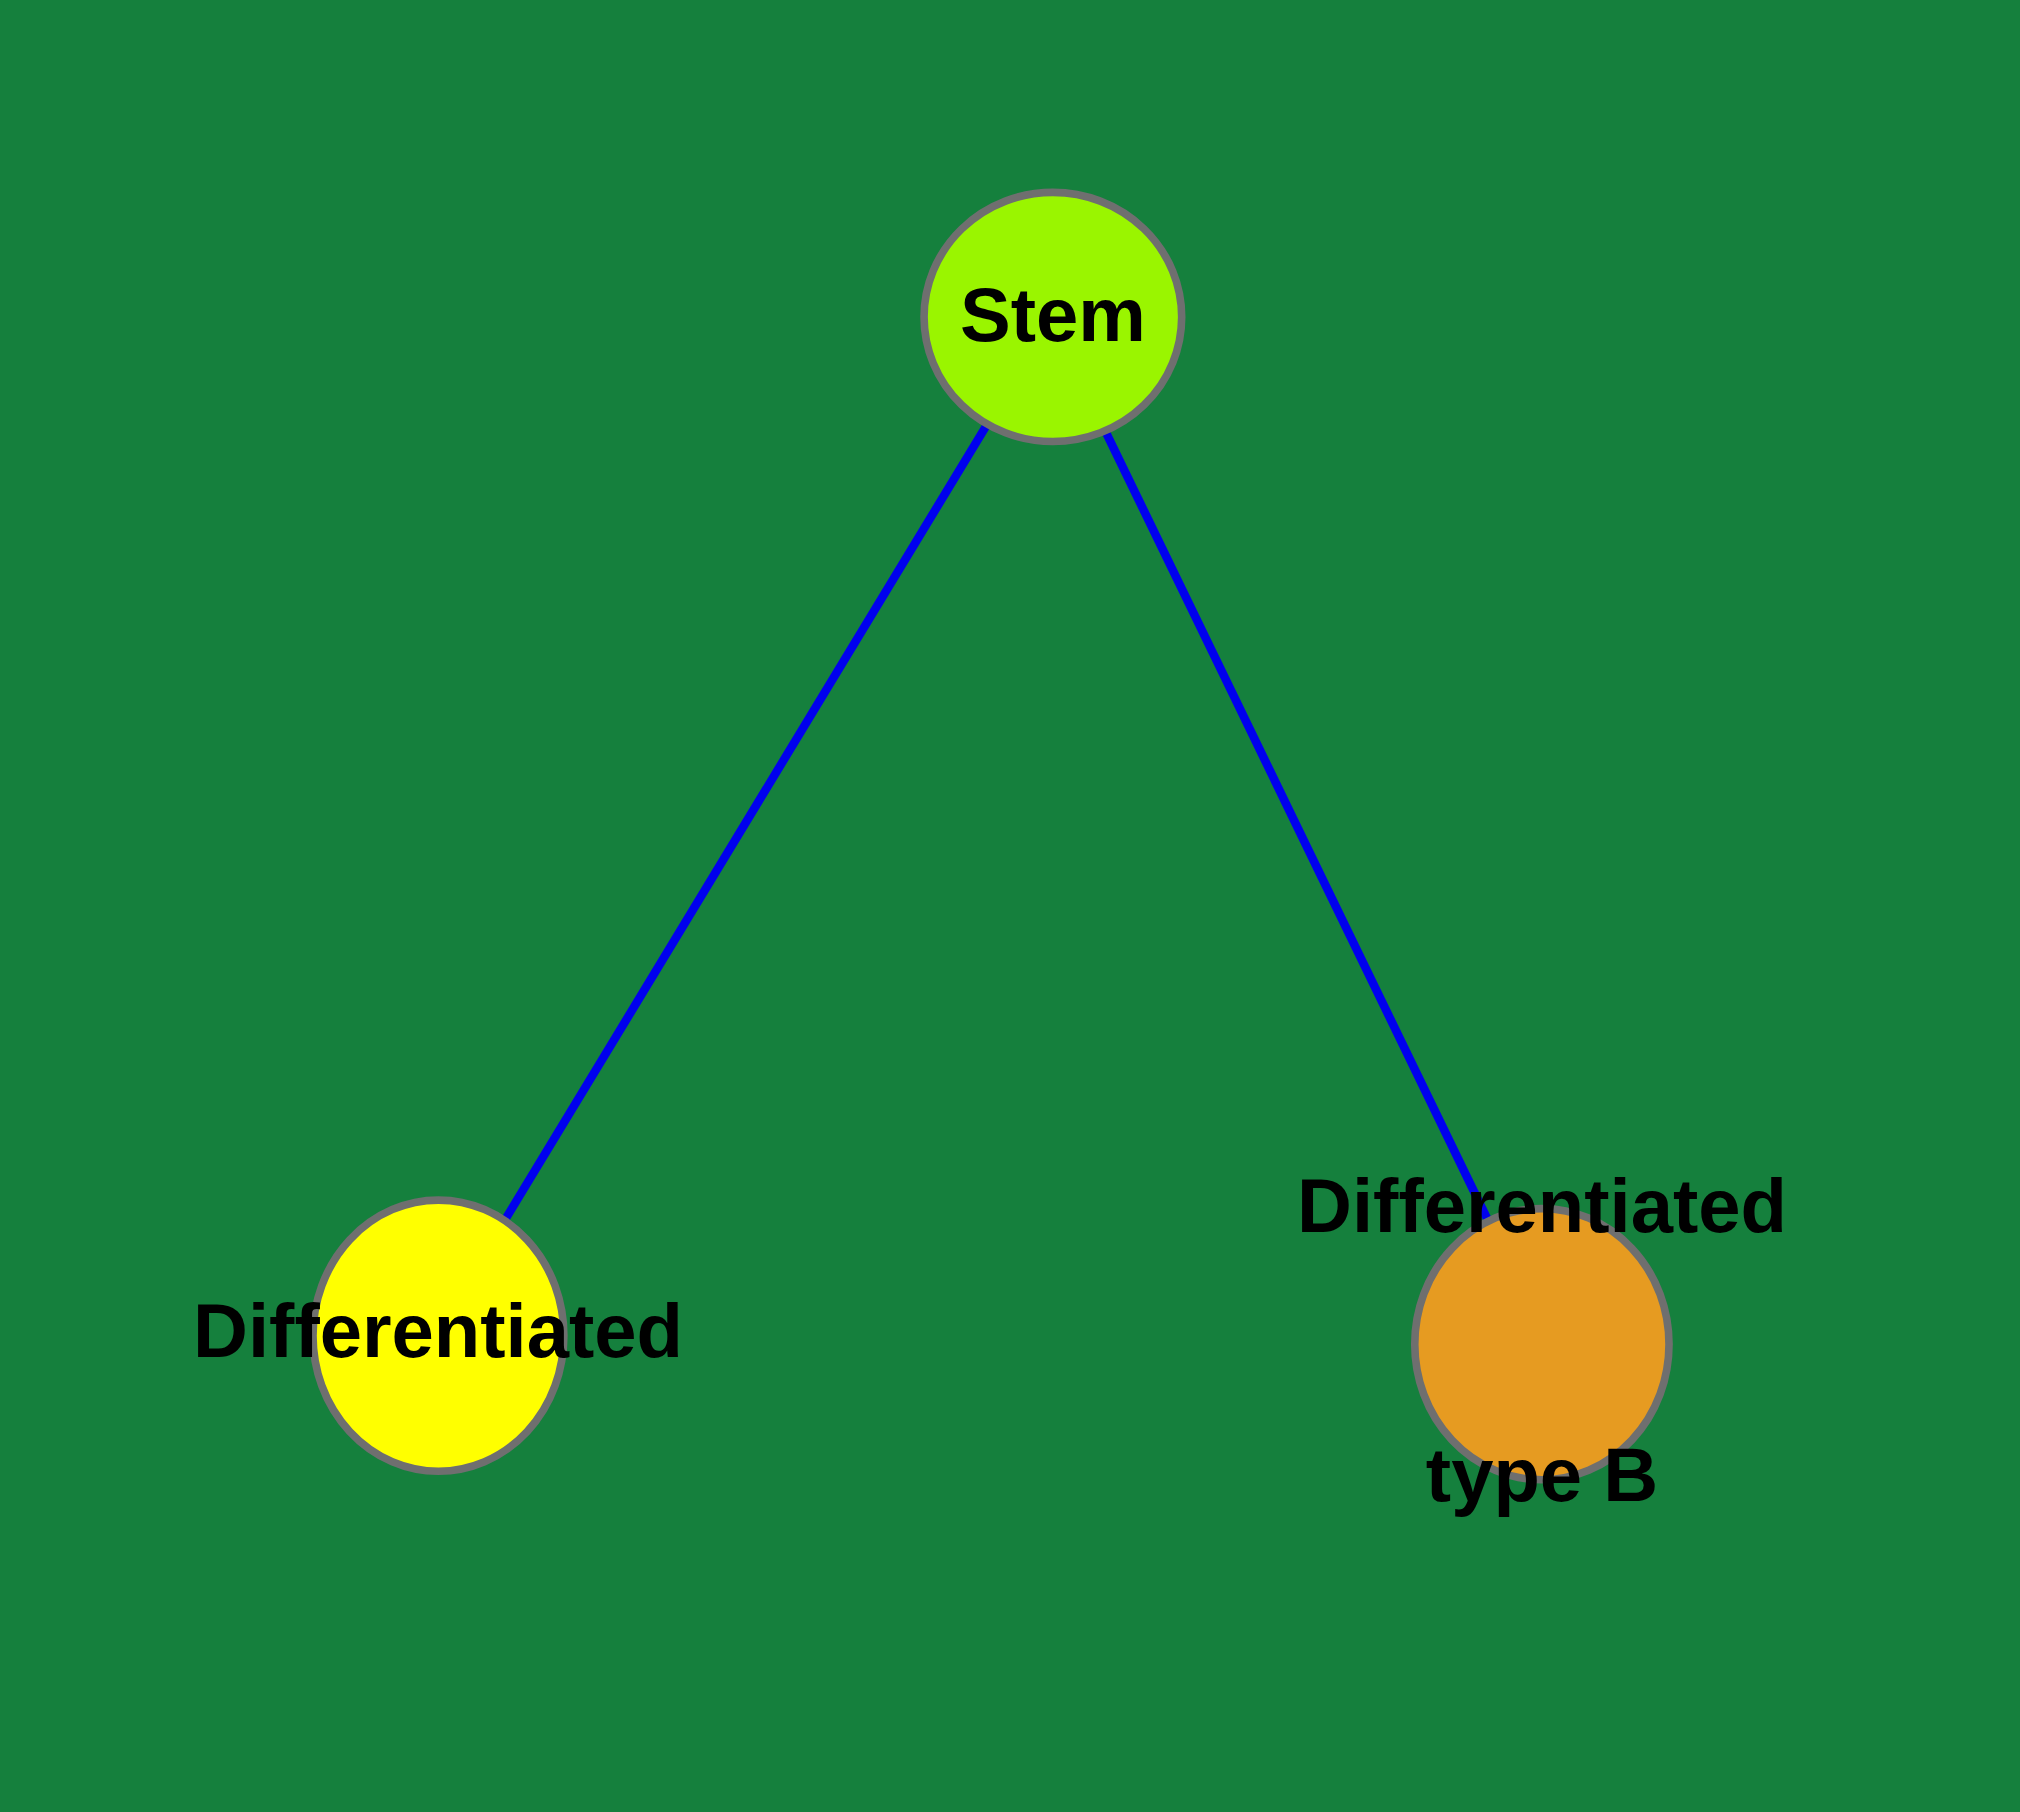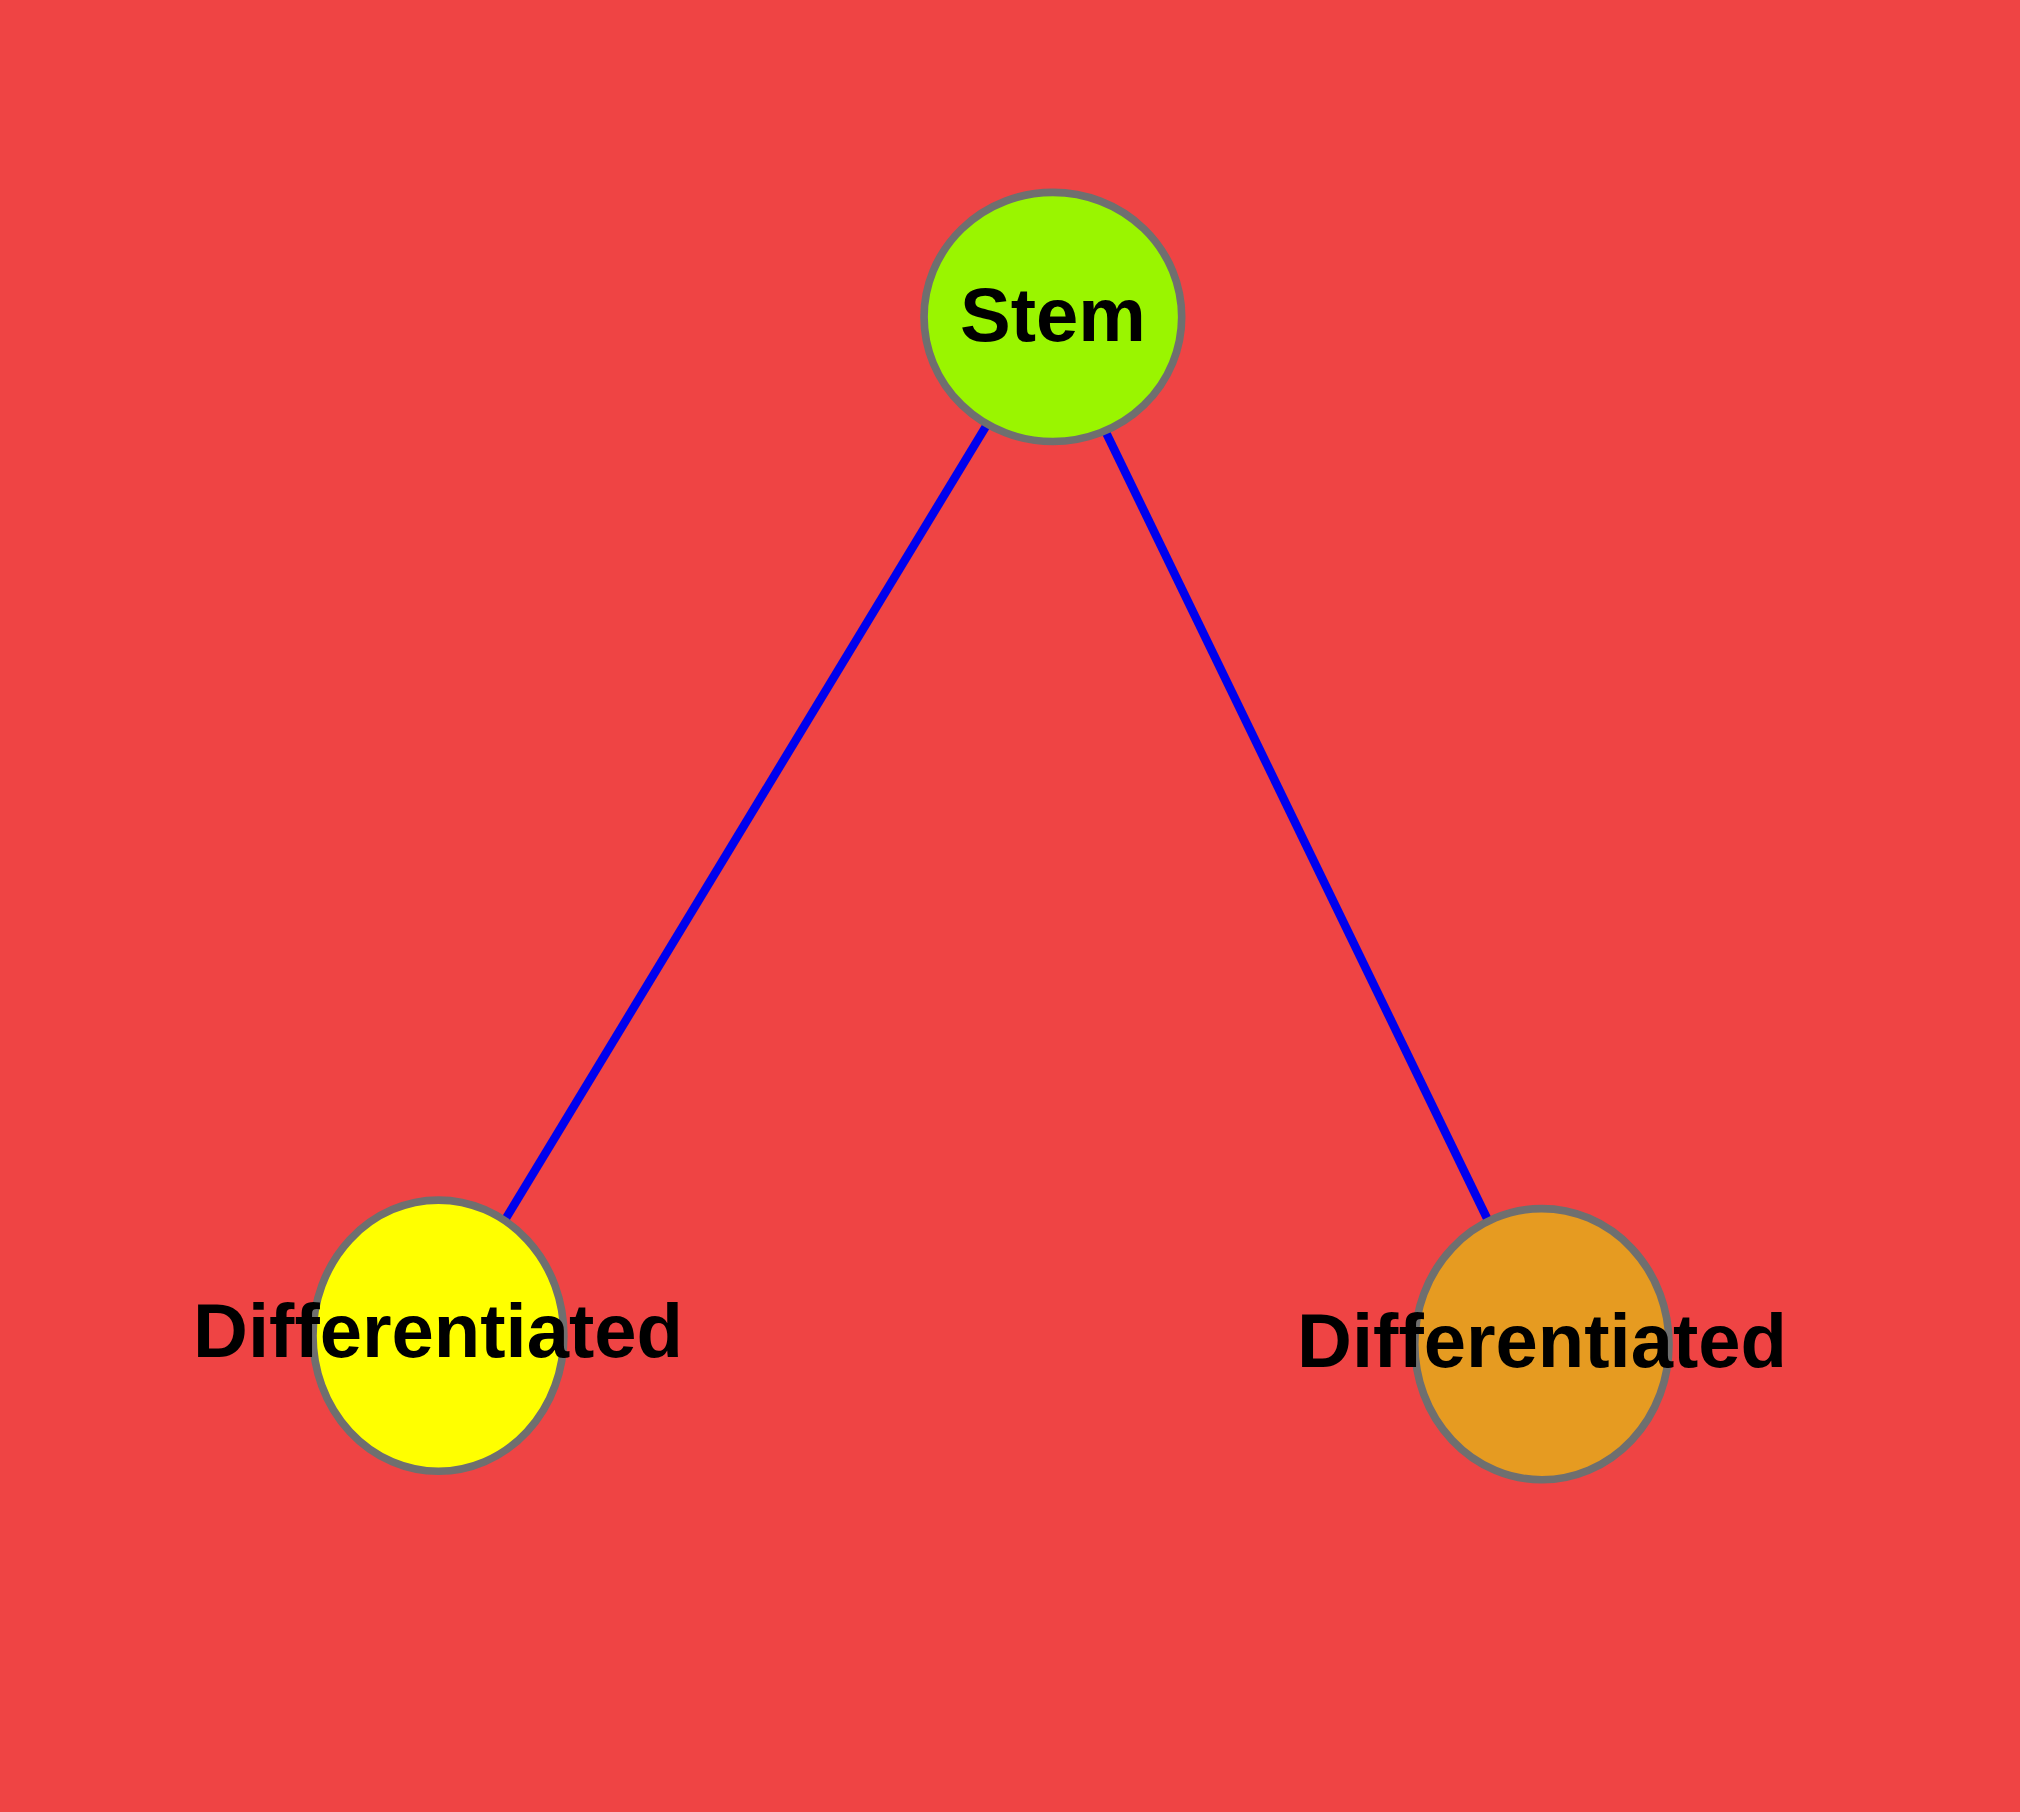--- a/index.html
+++ b/index.html
@@ -4,21 +4,21 @@
 <style>
   html, body {
     margin: 0;
     padding: 0;
     background: #c9c9f8;
   }
   .canvas {
     position: relative;
     width: 2021px;
     height: 1812px;
-    background: #ef4444;
+    background: #15803d;
     overflow: hidden;
     font-family: "Liberation Sans", sans-serif;
   }
   .graph-svg {
     position: absolute;
     left: 0;
     top: 0;
     width: 2021px;
     height: 1812px;
   }
@@ -64,16 +64,17 @@
   <div class="node-label" style="left:1053px; top:315px;">
     <span>Stem</span>
   </div>
 
   <div class="node-label" style="left:438px; top:1331px;">
     <span>Differentiated</span>
   </div>
 
   <div class="node-label" style="left:1542px; top:1341px;">
     <span>Differentiated</span>
+    <span>type B</span>
   </div>
 
 </div>
 
 
 </body></html>

